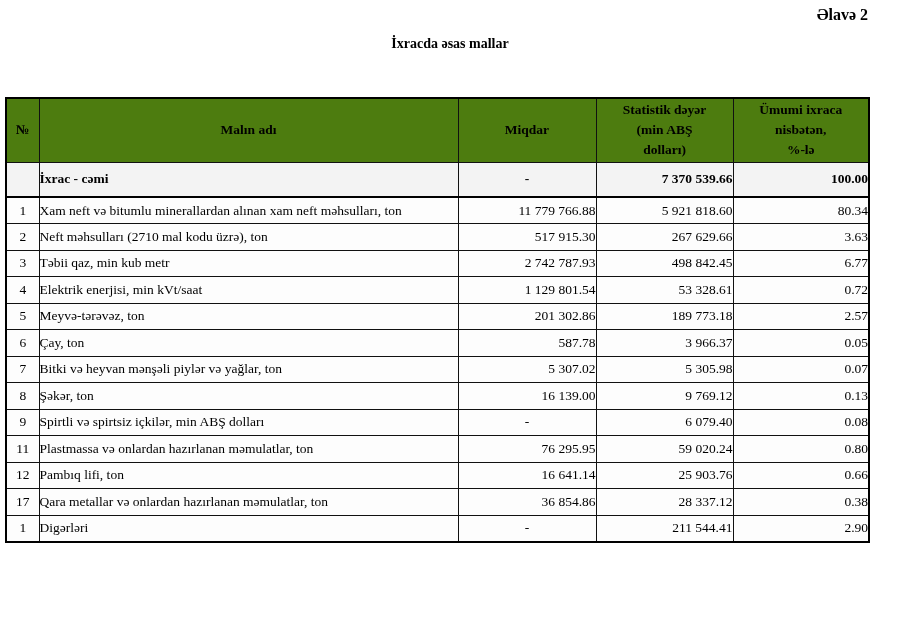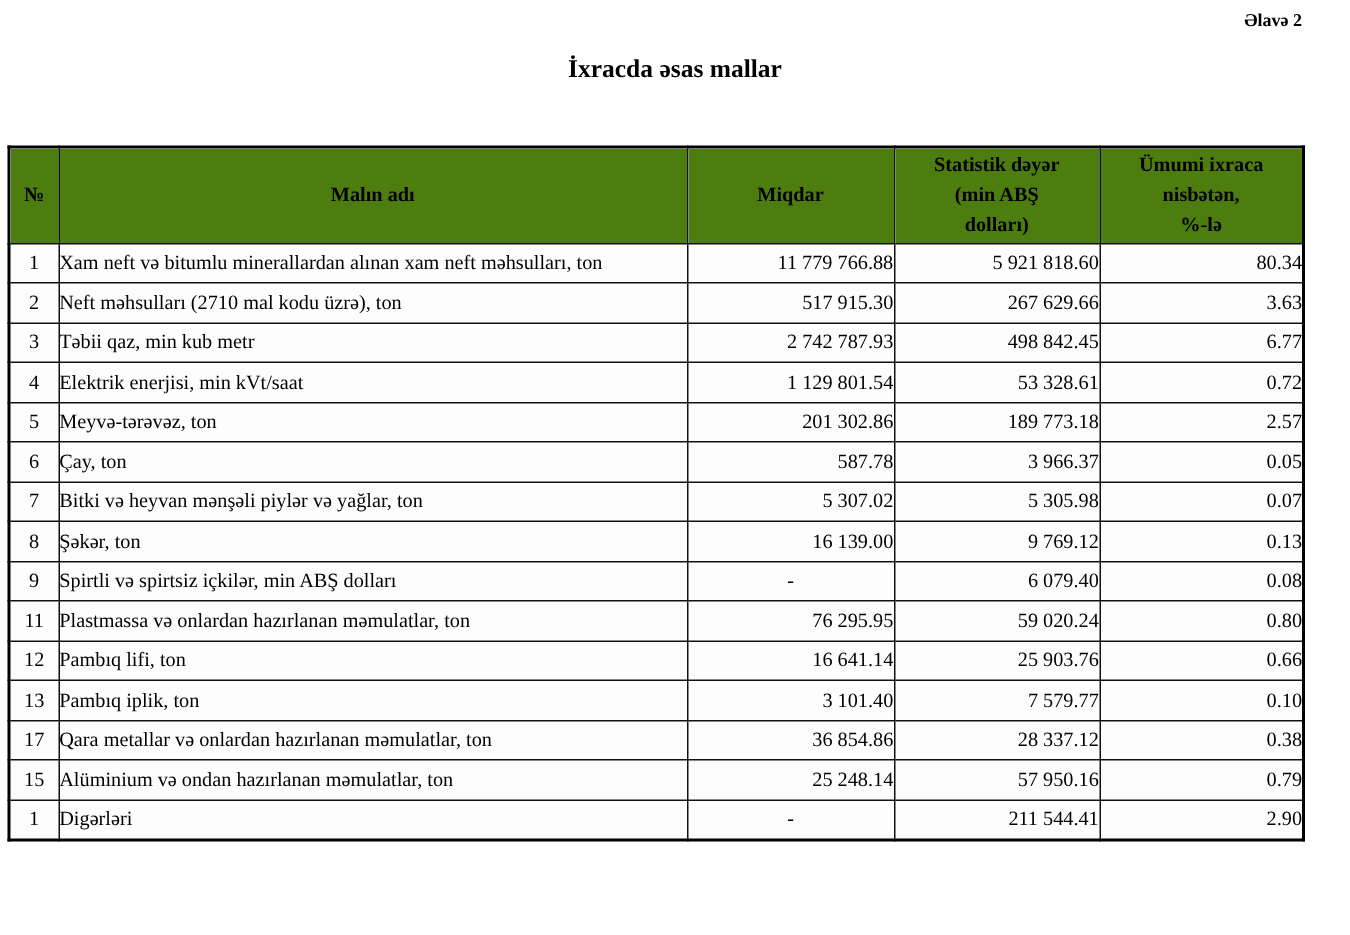--- a/index.html
+++ b/index.html
@@ -12,30 +12,30 @@
     height: 623px;
     overflow: hidden;
     font-family: "Liberation Serif", "DejaVu Serif", serif;
     color: #000;
     position: relative;
   }
   .annex {
     position: absolute;
     top: 6px;
     right: 32px;
-    font-size: 12px;
+    font-size: 16px;
     font-weight: bold;
   }
   .doc-title {
     position: absolute;
     top: 36px;
     left: 0;
     width: 100%;
     text-align: center;
-    font-size: 17px;
+    font-size: 14px;
     font-weight: bold;
     margin: 0;
   }
   table.exports {
     position: absolute;
     top: 97px;
     left: 5px;
     width: 863px;
     border-collapse: collapse;
     table-layout: fixed;
@@ -93,20 +93,27 @@
       <th>Miqdar</th>
       <th class="pre">Statistik dəyər
 (min ABŞ
 dolları)</th>
       <th class="pre">Ümumi ixraca
 nisbətən,
 %-lə</th>
     </tr>
   </thead>
   <tbody>
+    <tr class="total-row">
+      <td class="c-no"></td>
+      <td class="c-name">İxrac - cəmi</td>
+      <td class="num c-qty dash">-</td>
+      <td class="num c-val">7 370 539.66</td>
+      <td class="num c-share">100.00</td>
+    </tr>
     <tr class="data-row">
       <td class="c-no">1</td>
       <td class="c-name">Xam neft və bitumlu minerallardan alınan xam neft məhsulları, ton</td>
       <td class="num c-qty">11 779 766.88</td>
       <td class="num c-val">5 921 818.60</td>
       <td class="num c-share">80.34</td>
     </tr>
     <tr class="data-row">
       <td class="c-no">2</td>
       <td class="c-name">Neft məhsulları (2710 mal kodu üzrə), ton</td>
@@ -171,41 +178,27 @@
       <td class="num c-share">0.80</td>
     </tr>
     <tr class="data-row">
       <td class="c-no">12</td>
       <td class="c-name">Pambıq lifi, ton</td>
       <td class="num c-qty">16 641.14</td>
       <td class="num c-val">25 903.76</td>
       <td class="num c-share">0.66</td>
     </tr>
     <tr class="data-row">
-      <td class="c-no">13</td>
-      <td class="c-name">Pambıq iplik, ton</td>
-      <td class="num c-qty">3 101.40</td>
-      <td class="num c-val">7 579.77</td>
-      <td class="num c-share">0.10</td>
-    </tr>
-    <tr class="data-row">
       <td class="c-no">17</td>
       <td class="c-name">Qara metallar və onlardan hazırlanan məmulatlar, ton</td>
       <td class="num c-qty">36 854.86</td>
       <td class="num c-val">28 337.12</td>
       <td class="num c-share">0.38</td>
     </tr>
     <tr class="data-row">
-      <td class="c-no">15</td>
-      <td class="c-name">Alüminium və ondan hazırlanan məmulatlar, ton</td>
-      <td class="num c-qty">25 248.14</td>
-      <td class="num c-val">57 950.16</td>
-      <td class="num c-share">0.79</td>
-    </tr>
-    <tr class="data-row">
       <td class="c-no">1</td>
       <td class="c-name">Digərləri</td>
       <td class="num c-qty dash">-</td>
       <td class="num c-val">211 544.41</td>
       <td class="num c-share">2.90</td>
     </tr>
   </tbody>
 </table>
 
 </body></html>

